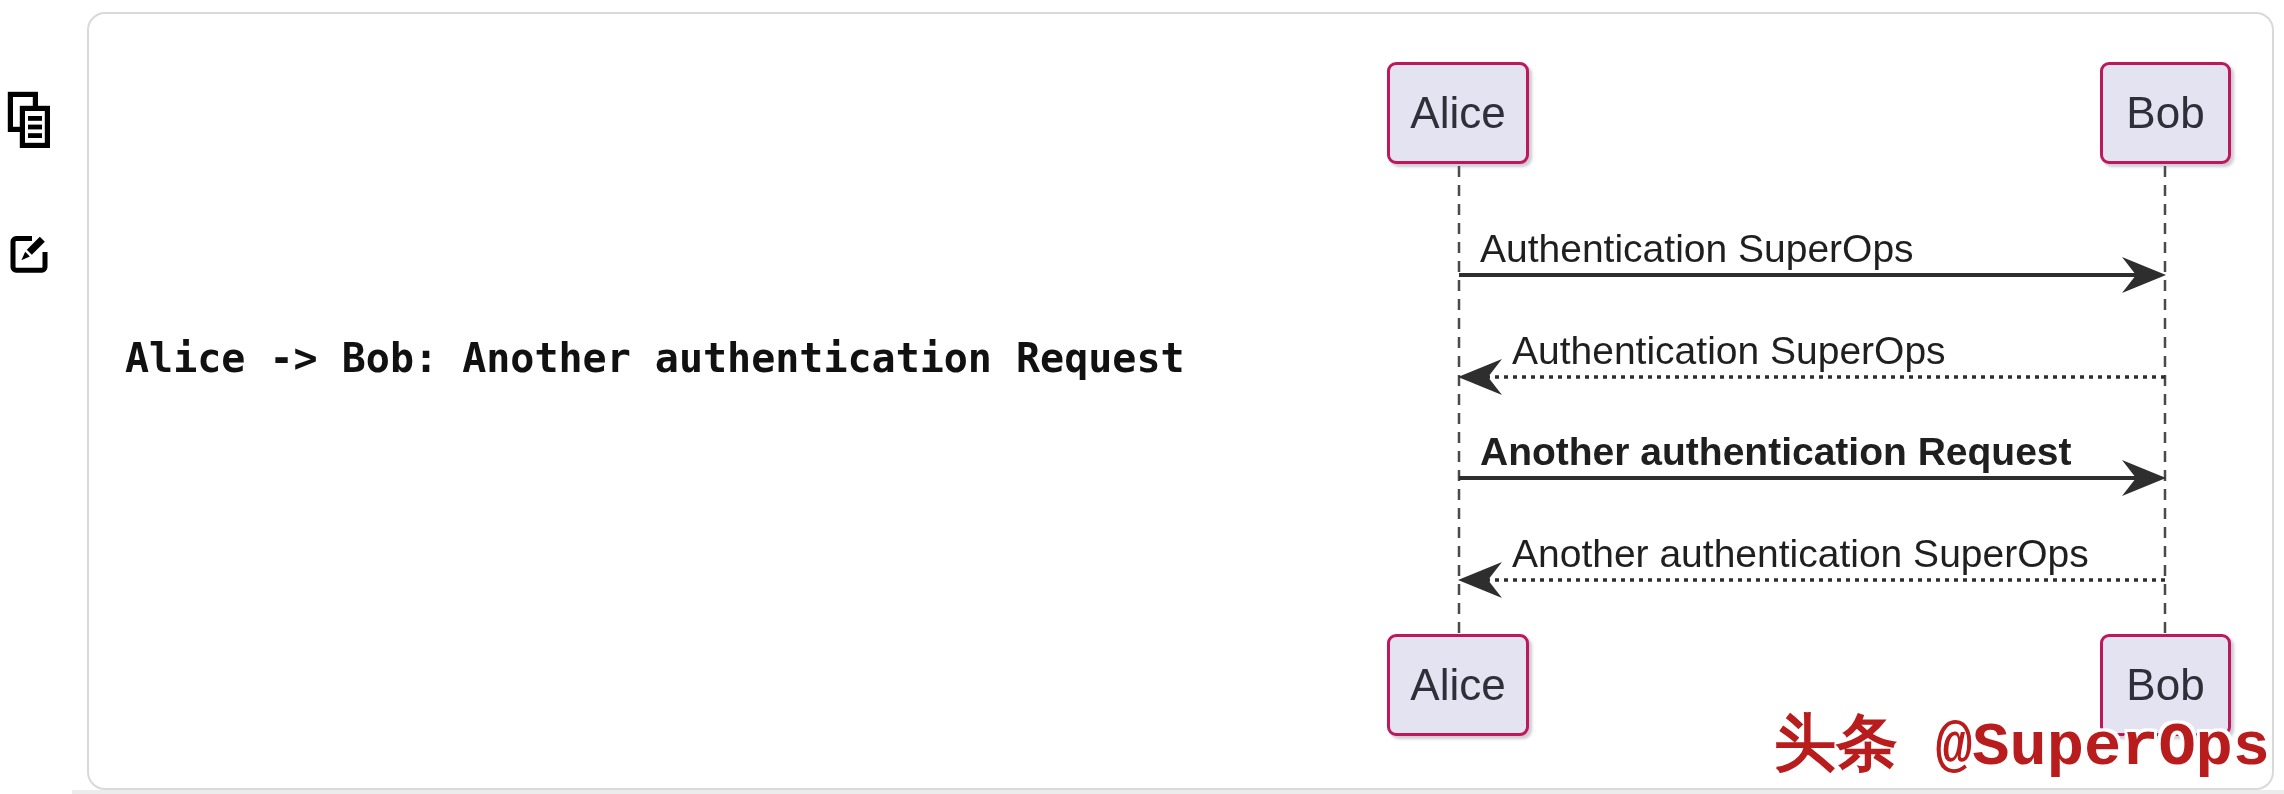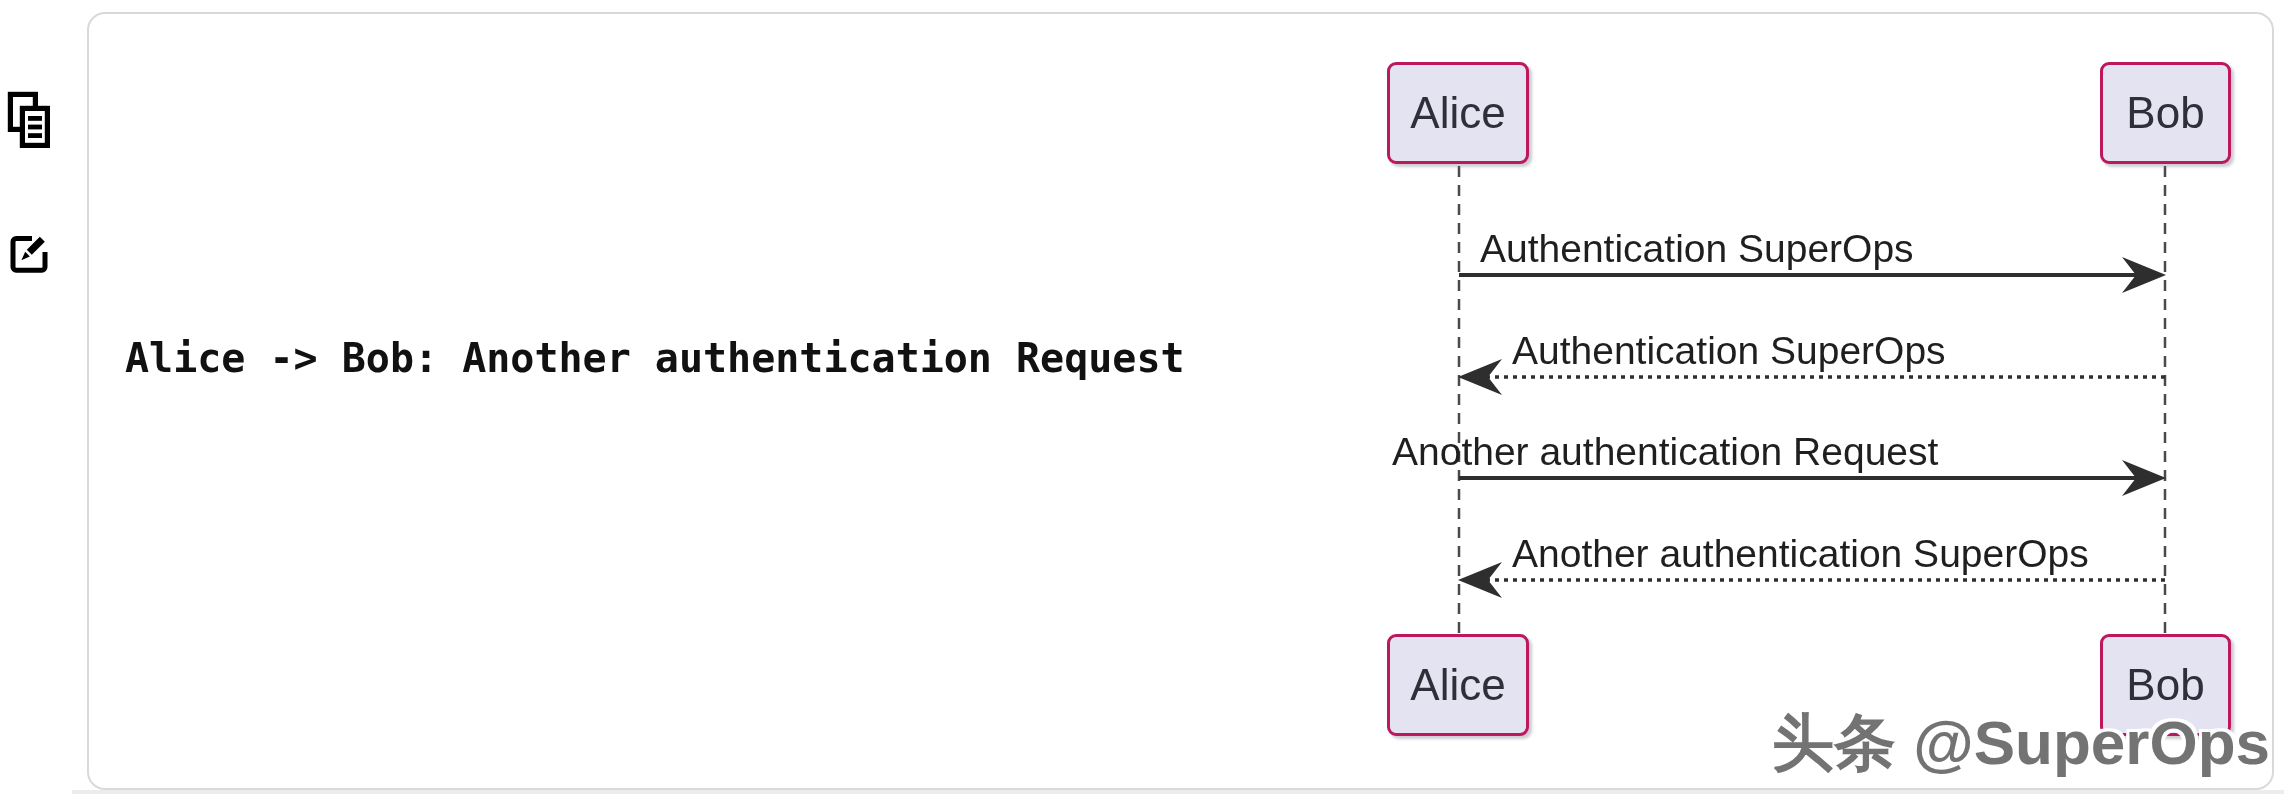--- a/index.html
+++ b/index.html
@@ -69,35 +69,36 @@
     pointer-events:none;
   }
   .message-label{
     position:absolute;
     height:46px;line-height:46px;
     font-size:39px;color:#1f1f1f;
     white-space:nowrap;
   }
   #msg-label-0{left:1480px;top:226px;}
   #msg-label-1{left:1512px;top:328px;}
-  #msg-label-2{left:1392px;top:429px;}
+  #msg-label-2{left:1480px;top:429px;font-weight:bold;}
   #msg-label-3{left:1512px;top:531px;}
 
   
   #watermark{
     position:absolute;
     left:1600px;top:701px;width:670px;
     text-align:right;
-    font-size:62px;font-weight:bold;color:#737373;
+    font-size:62px;font-weight:bold;color:#b91c1c;
     white-space:nowrap;
     text-shadow:
       -3px -3px 0 #ffffff, 3px -3px 0 #ffffff,
       -3px  3px 0 #ffffff, 3px  3px 0 #ffffff,
       -3px  0   0 #ffffff, 3px  0   0 #ffffff,
        0   -3px 0 #ffffff, 0    3px 0 #ffffff;
+    font-family: Liberation Mono, monospace;
   }
 </style>
 </head>
 <body>
 
 <div id="page">
 
   <button id="copy-btn" class="action-btn" title="">
     <span>
       <svg viewBox="0 0 23 31" xmlns="http://www.w3.org/2000/svg">

